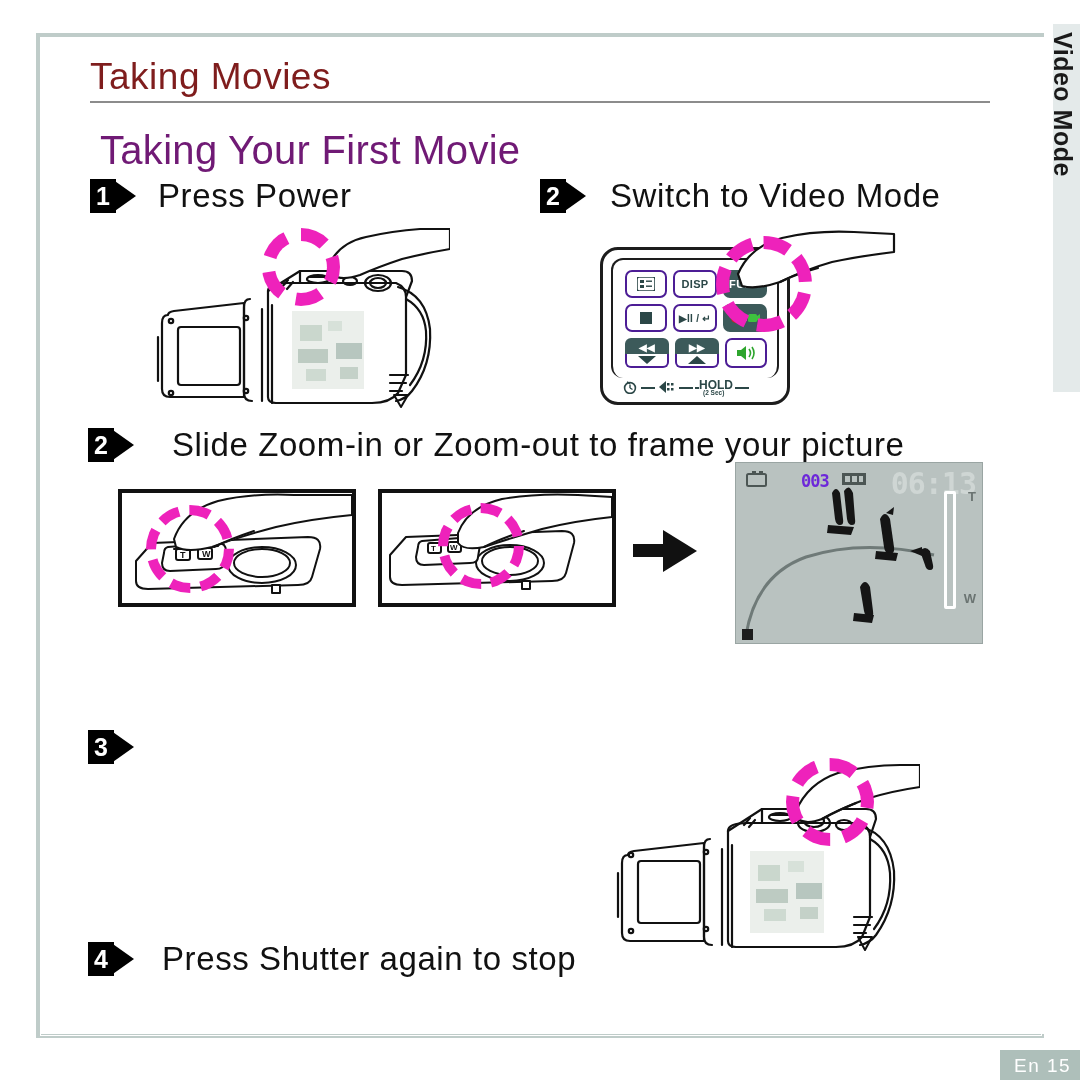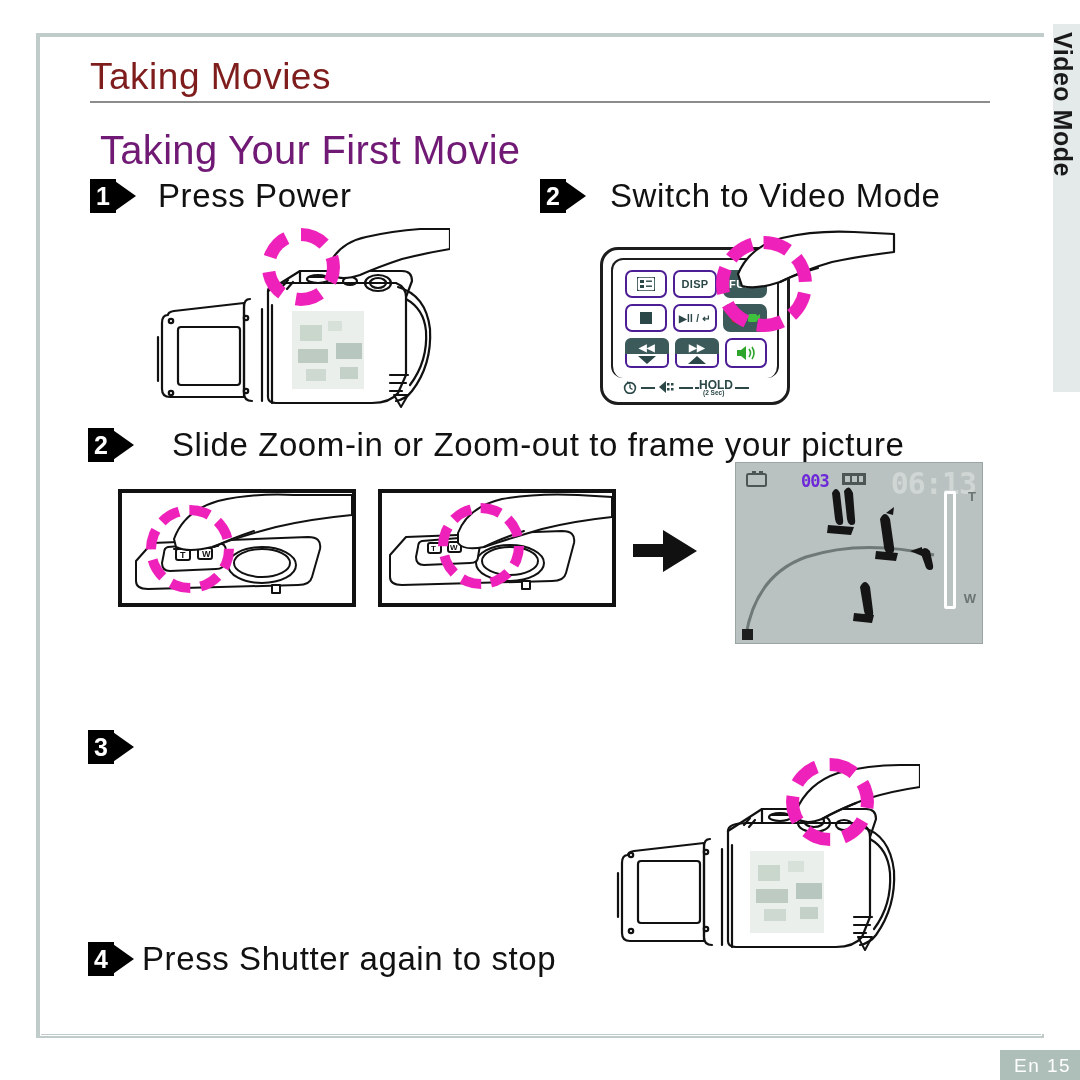--- a/index.html
+++ b/index.html
@@ -597,16 +597,16 @@
     </svg>
   </div>
   <div class="ring" style="left:786px; top:758px; width:88px; height:88px;"></div>
 
   <div class="step" style="left:88px; top:940px;">
     <div class="step-badge">
       <div class="flag"></div>
       <div class="tip"></div>
       <div class="num">4</div>
     </div>
-    <div class="step-text" style="margin-left:8px;">Press Shutter again to stop</div>
+    <div class="step-text" style="margin-left:28px;">Press Shutter again to stop</div>
   </div>
 
 </div>
 
 </body></html>

